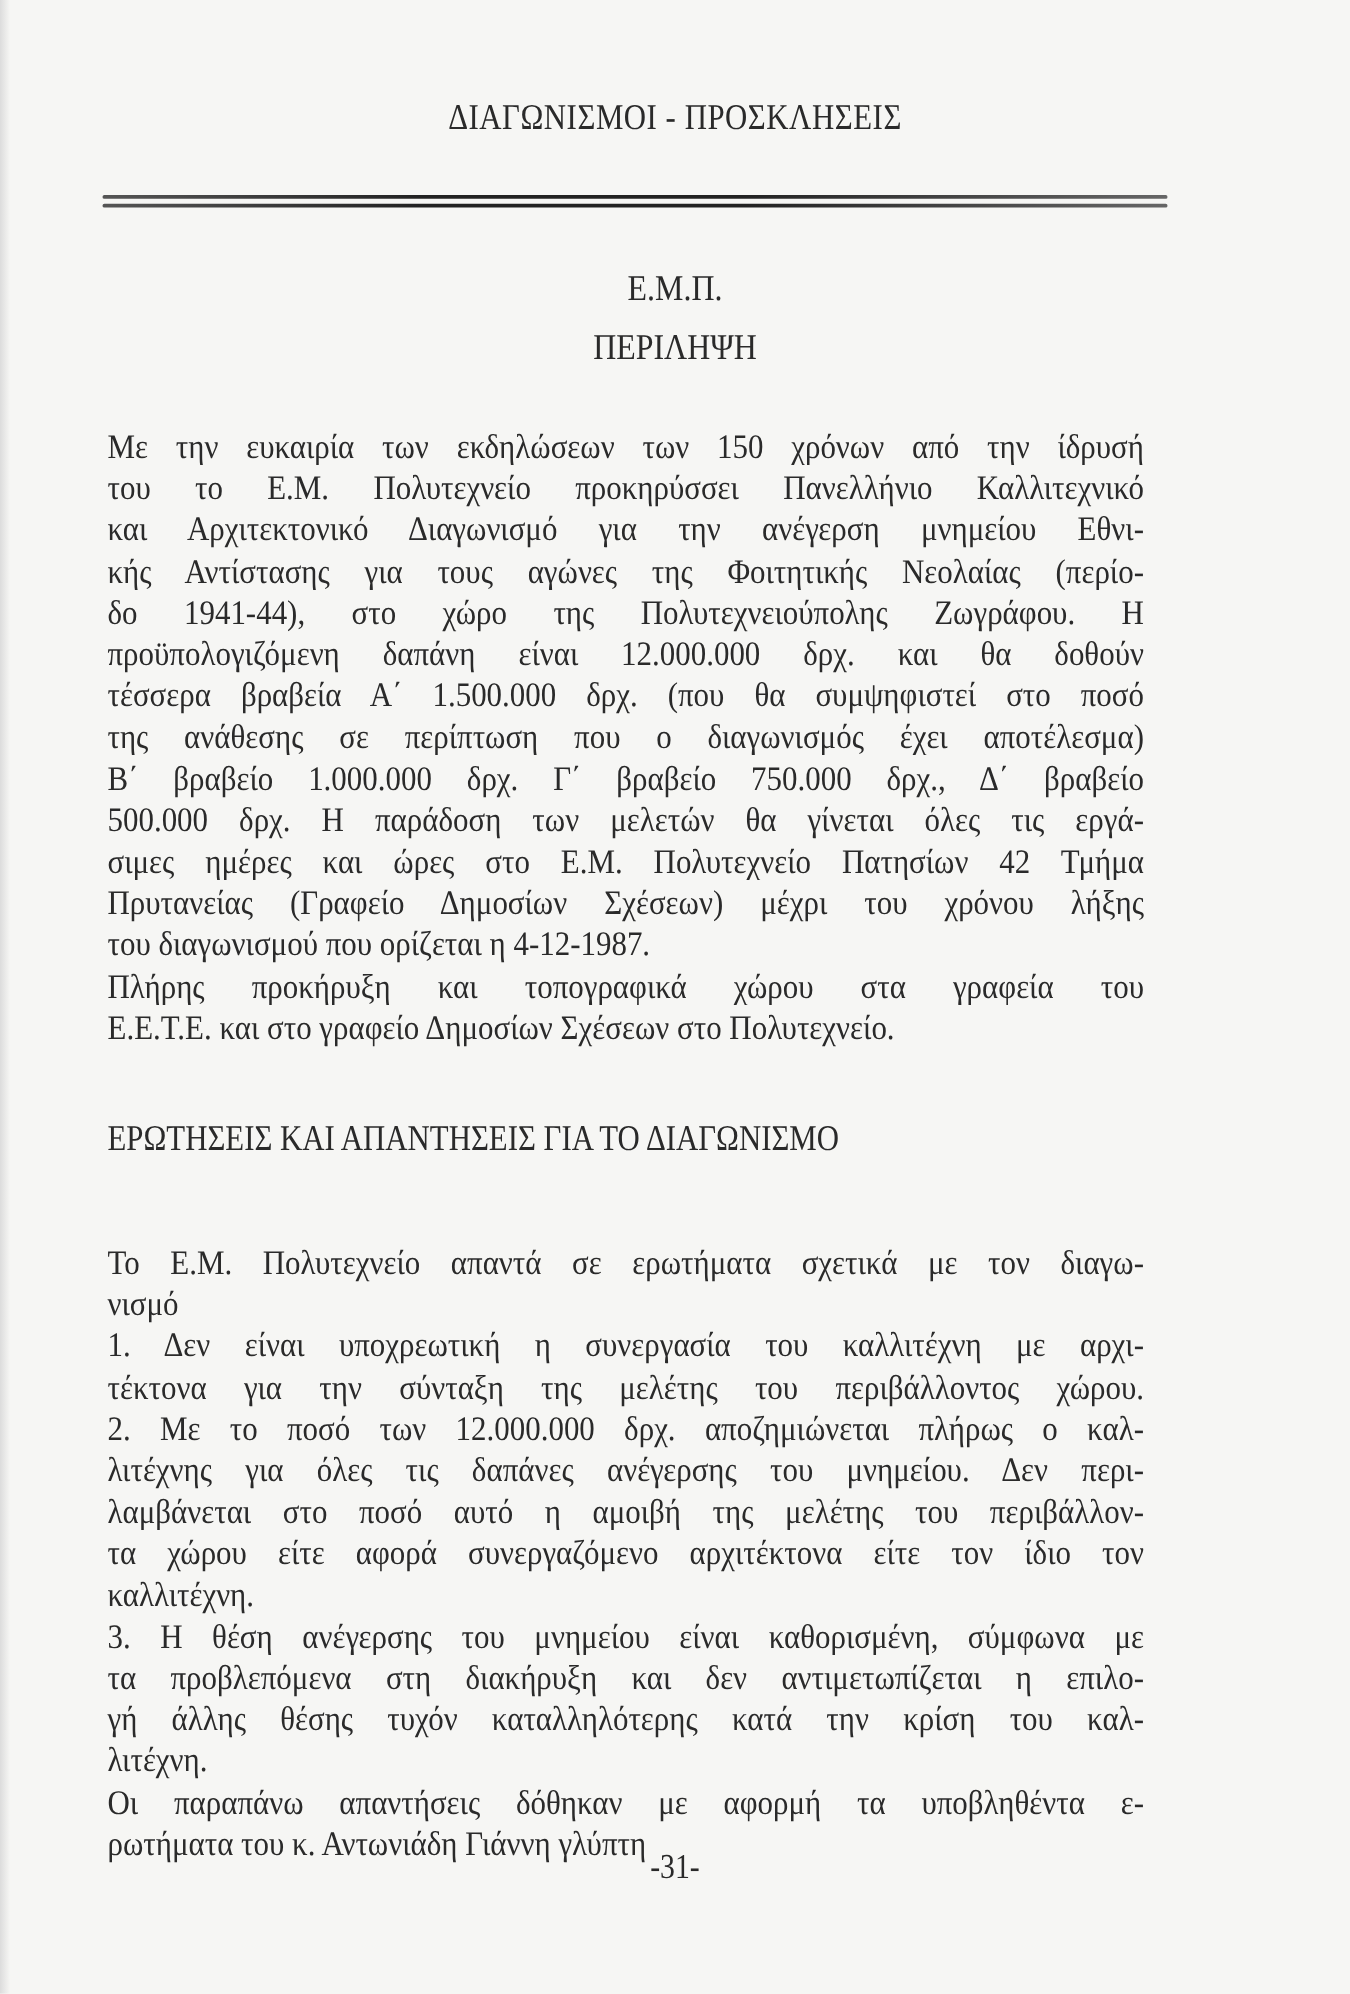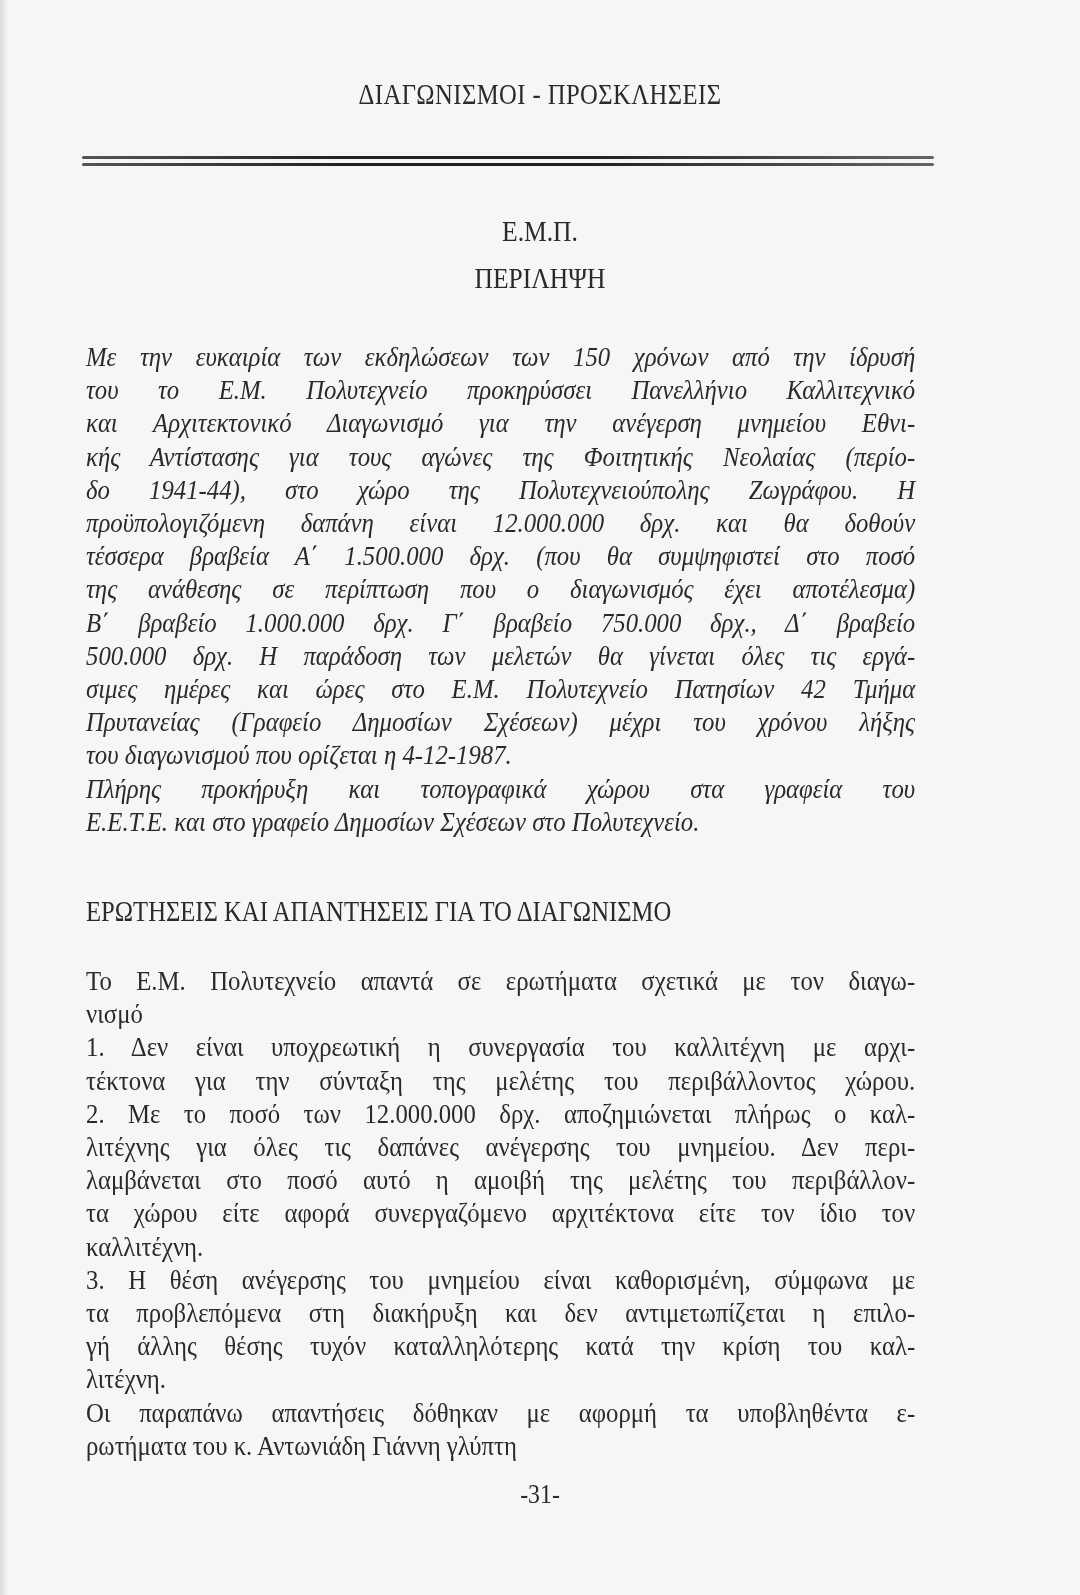--- a/index.html
+++ b/index.html
@@ -58,41 +58,41 @@
 <div class="left-edge"></div>
 
 <div class="section-head" style="top:78px;">ΔΙΑΓΩΝΙΣΜΟΙ - ΠΡΟΣΚΛΗΣΕΙΣ</div>
 
 <div class="rule" style="top:156px;"></div>
 <div class="rule" style="top:163px;"></div>
 
 <div class="center-line" style="top:215px;">Ε.Μ.Π.</div>
 <div class="center-line" style="top:262px;">ΠΕΡΙΛΗΨΗ</div>
 
-<div class="body-text" style="top:340px;font-style:italic;">
+<div class="body-text" style="top:340px;">
   <p>Με την ευκαιρία των εκδηλώσεων των 150 χρόνων από την ίδρυσή</p>
   <p>του το Ε.Μ. Πολυτεχνείο προκηρύσσει Πανελλήνιο Καλλιτεχνικό</p>
   <p>και Αρχιτεκτονικό Διαγωνισμό για την ανέγερση μνημείου Εθνι-</p>
   <p>κής Αντίστασης για τους αγώνες της Φοιτητικής Νεολαίας (περίο-</p>
   <p>δο 1941-44), στο χώρο της Πολυτεχνειούπολης Ζωγράφου. Η</p>
   <p>προϋπολογιζόμενη δαπάνη είναι 12.000.000 δρχ. και θα δοθούν</p>
   <p>τέσσερα βραβεία Α΄ 1.500.000 δρχ. (που θα συμψηφιστεί στο ποσό</p>
   <p>της ανάθεσης σε περίπτωση που ο διαγωνισμός έχει αποτέλεσμα)</p>
   <p>Β΄ βραβείο 1.000.000 δρχ. Γ΄ βραβείο 750.000 δρχ., Δ΄ βραβείο</p>
   <p>500.000 δρχ. Η παράδοση των μελετών θα γίνεται όλες τις εργά-</p>
   <p>σιμες ημέρες και ώρες στο Ε.Μ. Πολυτεχνείο Πατησίων 42 Τμήμα</p>
   <p>Πρυτανείας (Γραφείο Δημοσίων Σχέσεων) μέχρι του χρόνου λήξης</p>
   <p class="last">του διαγωνισμού που ορίζεται η 4-12-1987.</p>
   <p>Πλήρης προκήρυξη και τοπογραφικά χώρου στα γραφεία του</p>
   <p class="last">Ε.Ε.Τ.Ε. και στο γραφείο Δημοσίων Σχέσεων στο Πολυτεχνείο.</p>
 </div>
 
 <div class="q-title">ΕΡΩΤΗΣΕΙΣ ΚΑΙ ΑΠΑΝΤΗΣΕΙΣ ΓΙΑ ΤΟ ΔΙΑΓΩΝΙΣΜΟ</div>
 
-<div class="body-text" style="top:964px;">
+<div class="body-text" style="top:993px;">
   <p>Το Ε.Μ. Πολυτεχνείο απαντά σε ερωτήματα σχετικά με τον διαγω-</p>
   <p class="last">νισμό</p>
   <p>1. Δεν είναι υποχρεωτική η συνεργασία του καλλιτέχνη με αρχι-</p>
   <p>τέκτονα για την σύνταξη της μελέτης του περιβάλλοντος χώρου.</p>
   <p>2. Με το ποσό των 12.000.000 δρχ. αποζημιώνεται πλήρως ο καλ-</p>
   <p>λιτέχνης για όλες τις δαπάνες ανέγερσης του μνημείου. Δεν περι-</p>
   <p>λαμβάνεται στο ποσό αυτό η αμοιβή της μελέτης του περιβάλλον-</p>
   <p>τα χώρου είτε αφορά συνεργαζόμενο αρχιτέκτονα είτε τον ίδιο τον</p>
   <p class="last">καλλιτέχνη.</p>
   <p>3. Η θέση ανέγερσης του μνημείου είναι καθορισμένη, σύμφωνα με</p>

